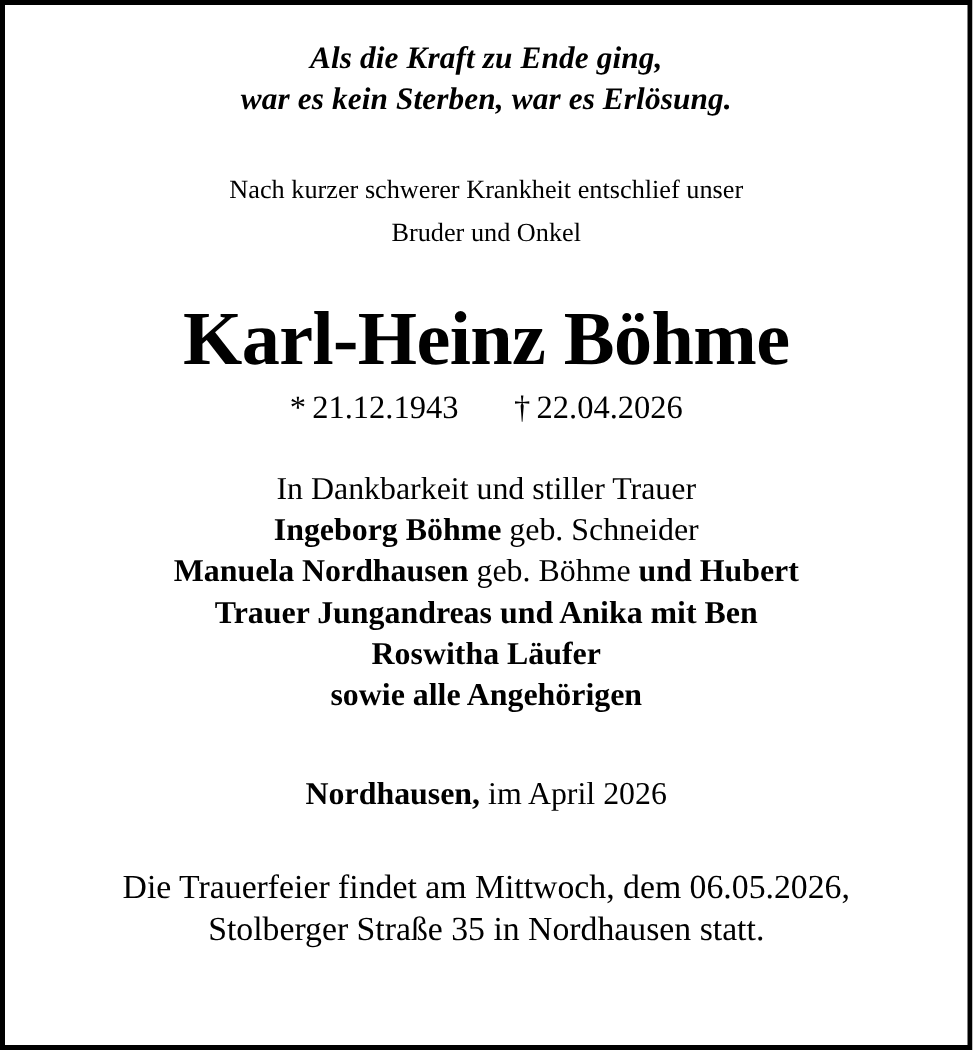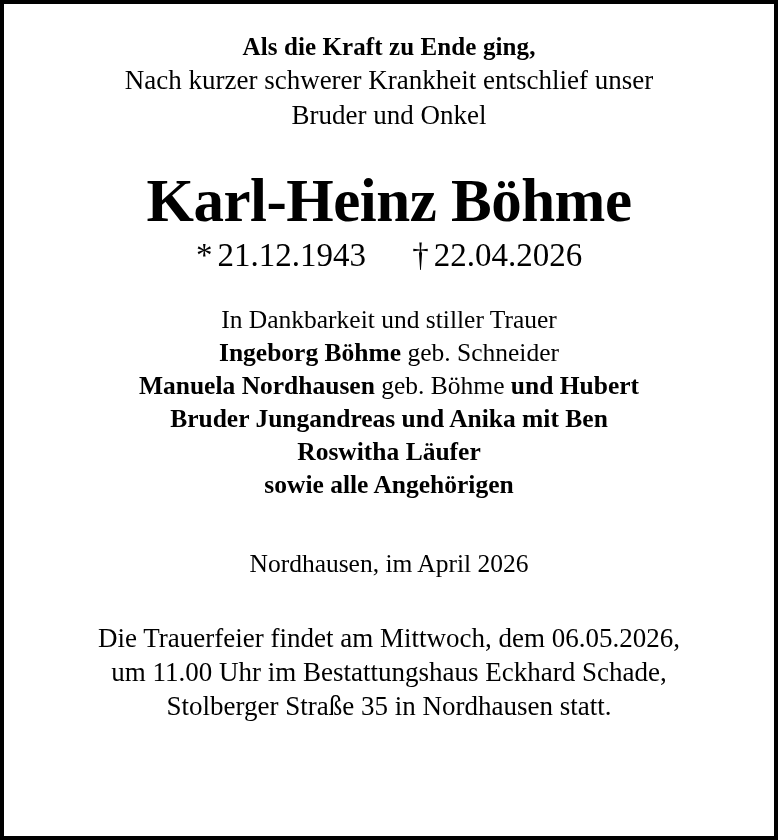--- a/index.html
+++ b/index.html
@@ -26,50 +26,52 @@
   .inner {
     box-sizing: border-box;
     width: 100%;
     height: 100%;
     padding: 26px 30px 18px 30px;
     text-align: center;
   }
 
   
   .verse {
+    font-style: italic;
     font-weight: bold;
     font-size: 25px;
     line-height: 33px;
     letter-spacing: 0.1px;
   }
   .verse .line { display: block; white-space: nowrap; }
 
   
   .intro {
-    font-size: 27px;
+    margin-top: 38px;
+    font-size: 21px;
     line-height: 35px;
     font-weight: normal;
   }
   .intro .line { display: block; white-space: nowrap; }
 
   
   .deceased-name {
     margin-top: 36px;
     font-size: 61px;
     font-weight: bold;
     line-height: 64px;
     letter-spacing: -0.5px;
     white-space: nowrap;
     font-family: Liberation Serif, serif;
   }
 
   
   .dates {
     margin-top: 6px;
-    font-size: 33px;
+    font-size: 26px;
     line-height: 32px;
     font-weight: normal;
     white-space: nowrap;
   }
   .dates .birth { margin-right: 38px; }
   .dates .sym { margin-right: 5px; }
 
   
   .mourners {
     margin-top: 32px;
@@ -80,40 +82,41 @@
   .mourners .b { font-weight: bold; }
   .mourners .r { font-weight: normal; text-align: center; }
 
   
   .place-line {
     margin-top: 46px;
     font-size: 25.5px;
     line-height: 33px;
     white-space: nowrap;
   }
-  .place-line .b { font-weight: normal; }
+  .place-line .b { font-weight: bold; }
   .place-line .r { font-weight: normal; text-align: right; }
 
   
   .ceremony {
     margin-top: 41px;
     font-size: 27px;
     line-height: 34px;
     font-weight: normal;
   }
   .ceremony .line { display: block; white-space: nowrap; }
 </style>
 </head>
 <body>
 
 <div class="notice">
   <div class="inner">
 
     <div class="verse">
       <span class="line">Als die Kraft zu Ende ging,</span>
+      <span class="line">war es kein Sterben, war es Erlösung.</span>
     </div>
 
     <div class="intro">
       <span class="line">Nach kurzer schwerer Krankheit entschlief unser</span>
       <span class="line">Bruder und Onkel</span>
     </div>
 
     <div class="deceased-name">Karl-Heinz Böhme</div>
 
     <div class="dates">
@@ -130,36 +133,35 @@
 
       <span class="line">
         <span class="b">Ingeborg Böhme</span><span class="r"> geb. Schneider</span>
       </span>
 
       <span class="line">
         <span class="b">Manuela Nordhausen</span><span class="r"> geb. Böhme </span><span class="b">und Hubert</span>
       </span>
 
       <span class="line">
-        <span class="b">Bruder Jungandreas und Anika mit Ben</span>
+        <span class="b">Trauer Jungandreas und Anika mit Ben</span>
       </span>
 
       <span class="line">
         <span class="b">Roswitha Läufer</span>
       </span>
 
       <span class="line">
         <span class="b">sowie alle Angehörigen</span>
       </span>
     </div>
 
     <div class="place-line">
       <span class="b">Nordhausen,</span><span class="r"> im April 2026</span>
     </div>
 
     <div class="ceremony">
       <span class="line">Die Trauerfeier findet am Mittwoch, dem 06.05.2026,</span>
-      <span class="line">um 11.00 Uhr im Bestattungshaus Eckhard Schade,</span>
       <span class="line">Stolberger Straße 35 in Nordhausen statt.</span>
     </div>
 
   </div>
 </div>
 
 </body></html>

